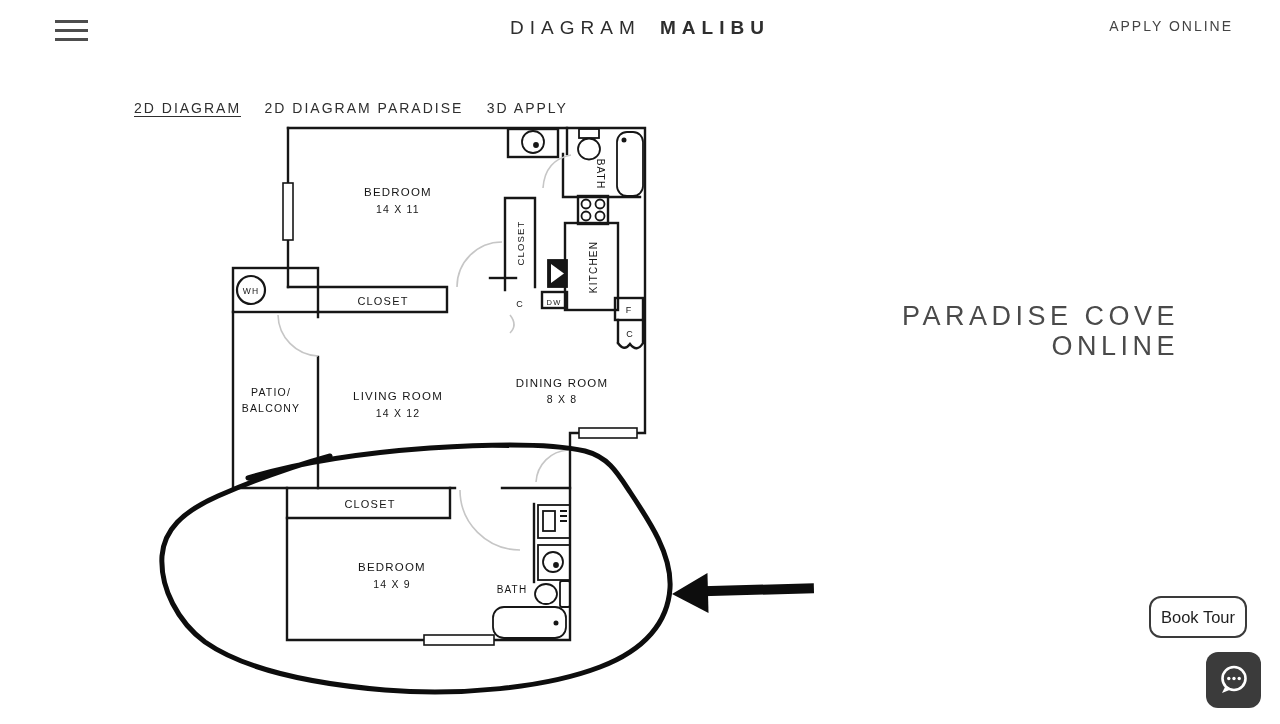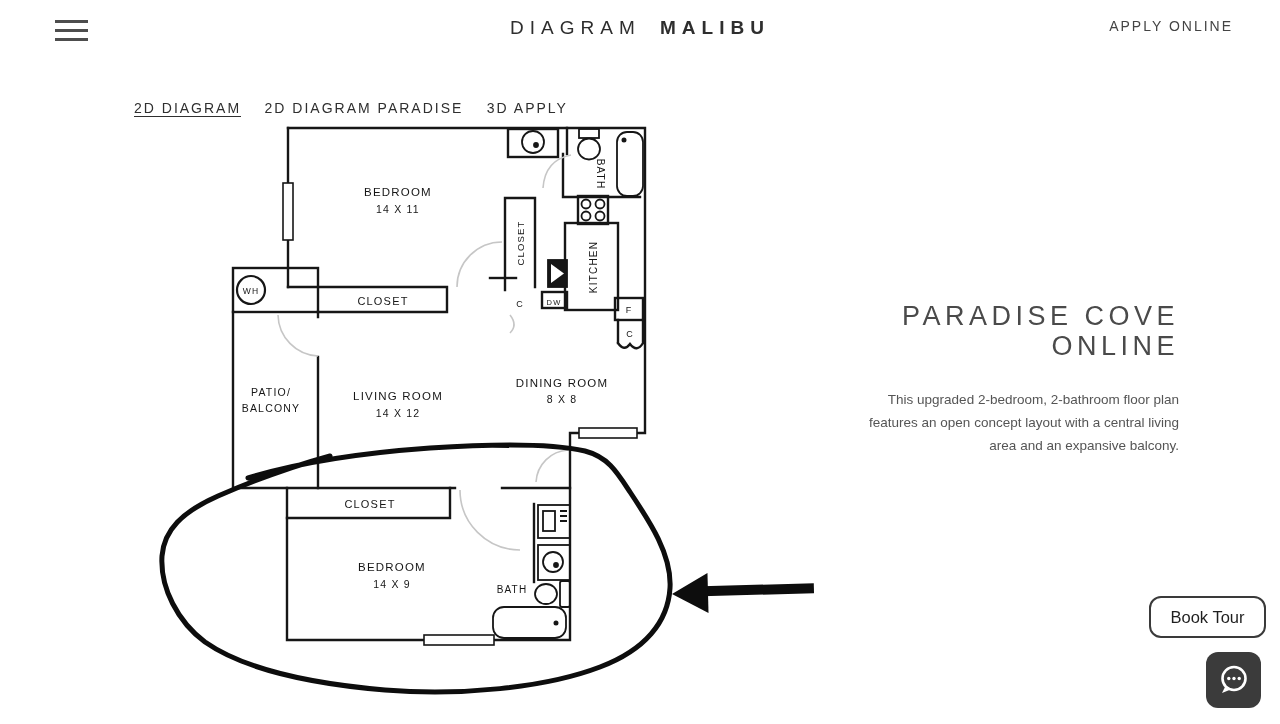--- a/index.html
+++ b/index.html
@@ -27,21 +27,21 @@
   .plan { left:130px; top:110px; width:700px; height:600px; }
   .plan text { font-family:"Liberation Sans", sans-serif; fill:#161616; letter-spacing:1.2px; }
 
   
   .panel { left:845px; top:301px; width:334px; text-align:right; }
   .panel h1 { font-size:27px; line-height:30px; font-weight:400; letter-spacing:4.5px;
               color:#4a4a4a; }
   .panel .desc { margin-top:27px; font-size:13.5px; line-height:23px; color:#555; }
 
   
-  .book { left:1149px; top:596px; width:117px; height:42px; background:#fff;
+  .book { left:1149px; top:596px; width:98px; height:42px; background:#fff;
           border:2px solid #3a3a3a; border-radius:12px; font-size:16.5px; color:#1f1f1f;
           font-weight:500; cursor:pointer; font-family:"Liberation Sans", sans-serif; }
   .chat { left:1206px; top:652px; width:55px; height:56px; background:#3b3b3b;
           border:none; border-radius:12px; cursor:pointer; display:flex;
           align-items:center; justify-content:center; }
 </style>
 </head>
 <body>
 
 <div class="abs hamburger">
@@ -195,25 +195,20 @@
     <rect x="572" y="477" width="112" height="10" fill="#0d0d0d"></rect>
     <polygon points="542,484 578,464 578,504" fill="#0d0d0d"></polygon>
   </g>
 </svg>
 
 <div class="abs panel">
   <h1>
     <span>PARADISE COVE</span><br>
     <span>ONLINE</span>
   </h1>
-  <div class="desc">
-    <div>This upgraded 2-bedroom, 2-bathroom floor plan</div>
-    <div>features an open concept layout with a central living</div>
-    <div>area and an expansive balcony.</div>
-  </div>
 </div>
 
 <button class="abs book">Book Tour</button>
 
 <div class="abs chat">
   <svg width="34" height="34" viewBox="0 0 34 34">
     <circle cx="17" cy="15.5" r="11.5" fill="none" stroke="#ffffff" stroke-width="2.6"></circle>
     <polygon points="8.5,23 5,30 15,26" fill="#ffffff"></polygon>
     <circle cx="11.8" cy="15.5" r="1.7" fill="#ffffff"></circle>
     <circle cx="17" cy="15.5" r="1.7" fill="#ffffff"></circle>

